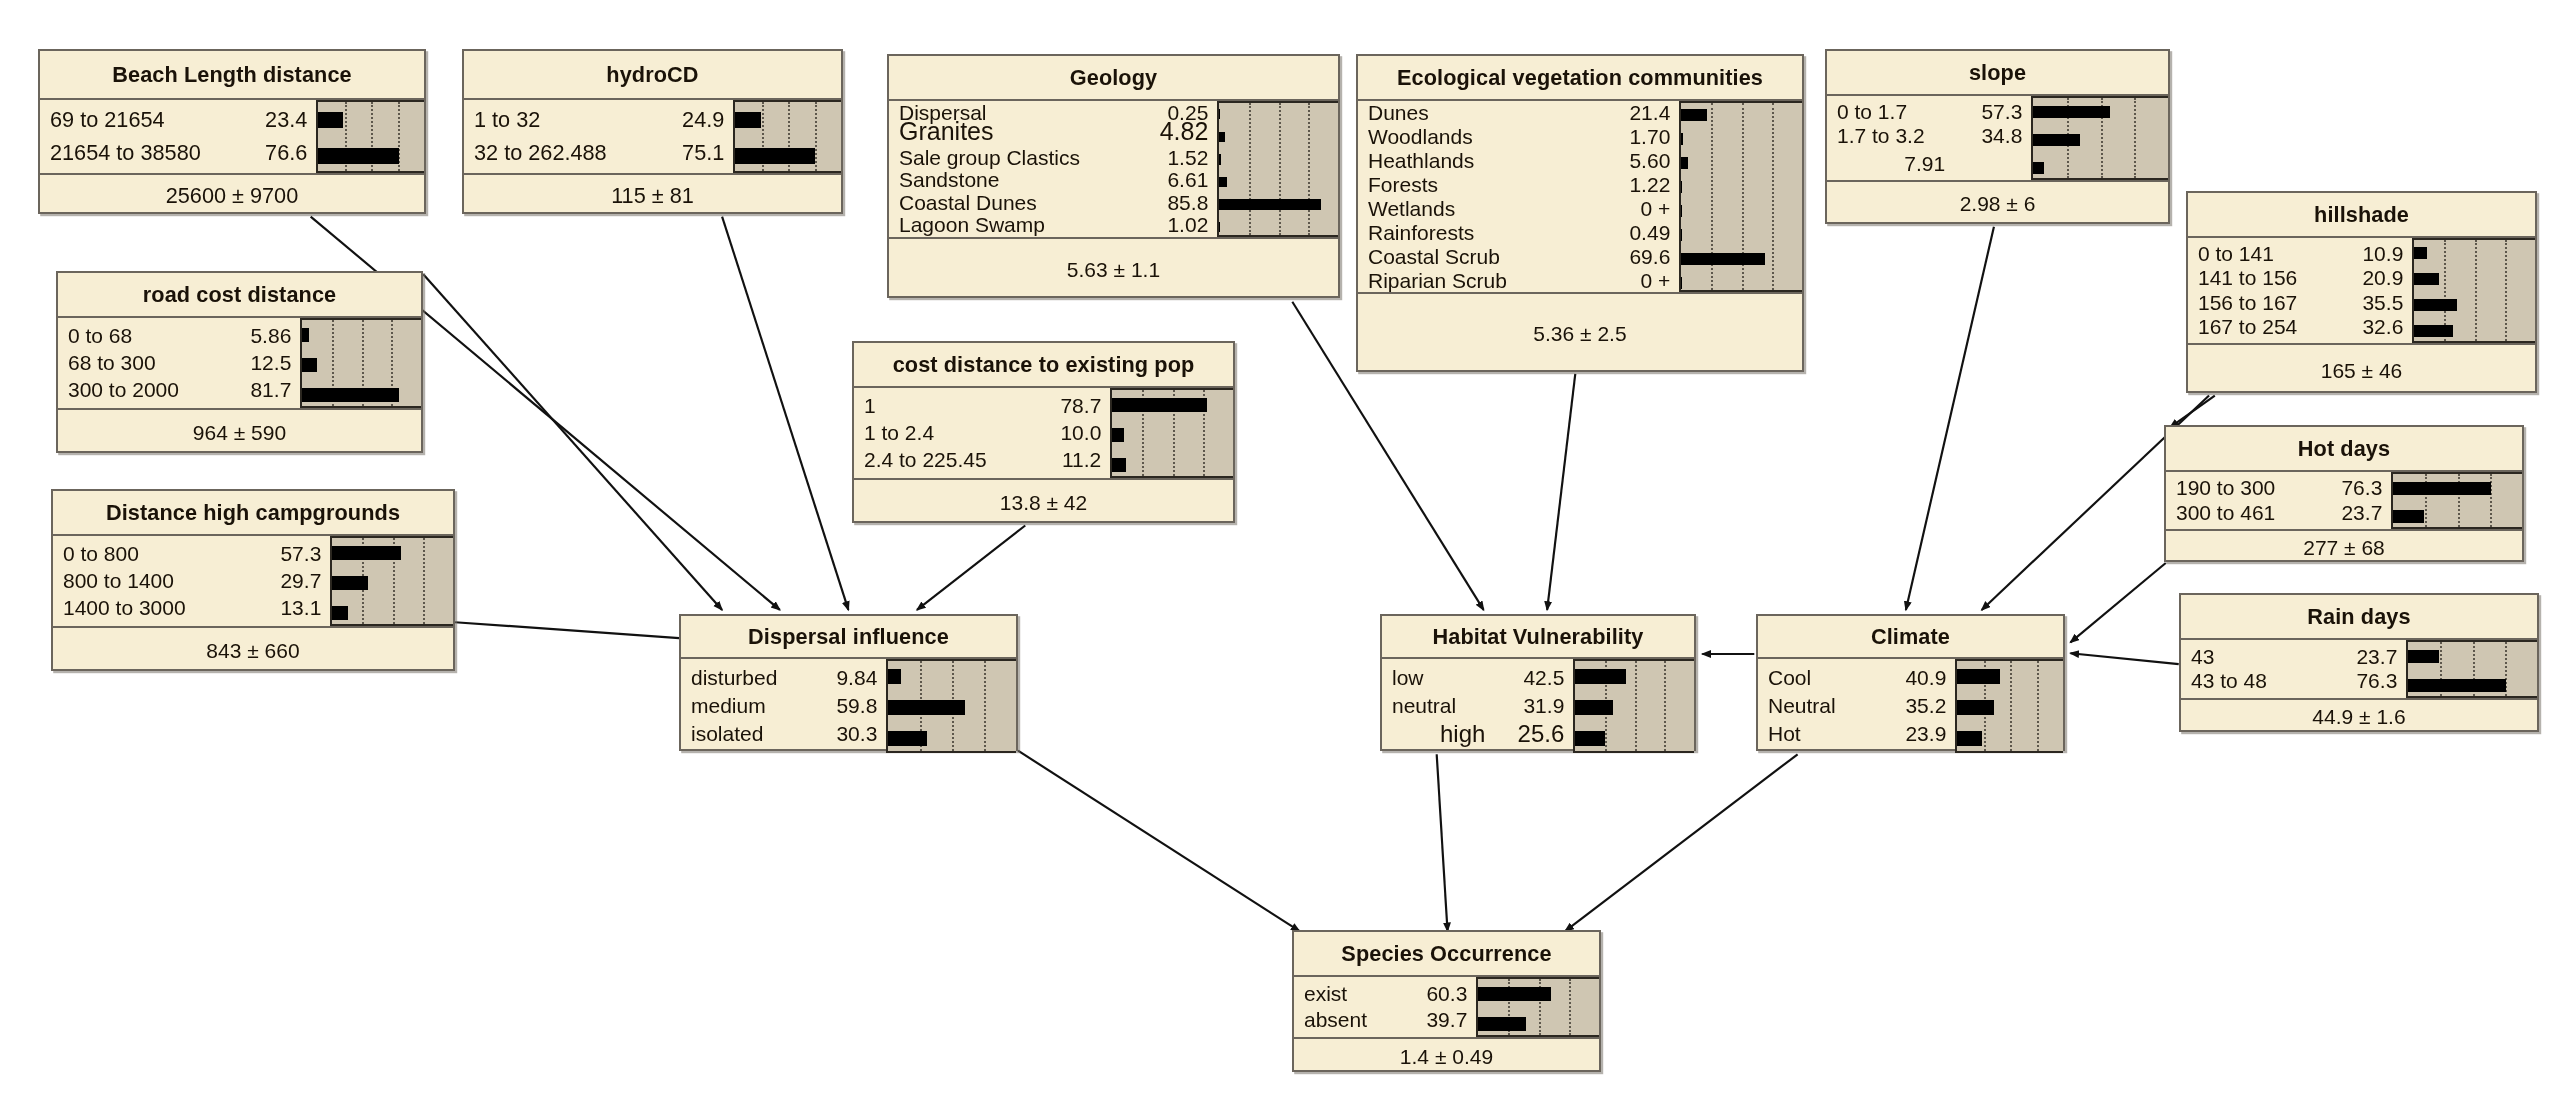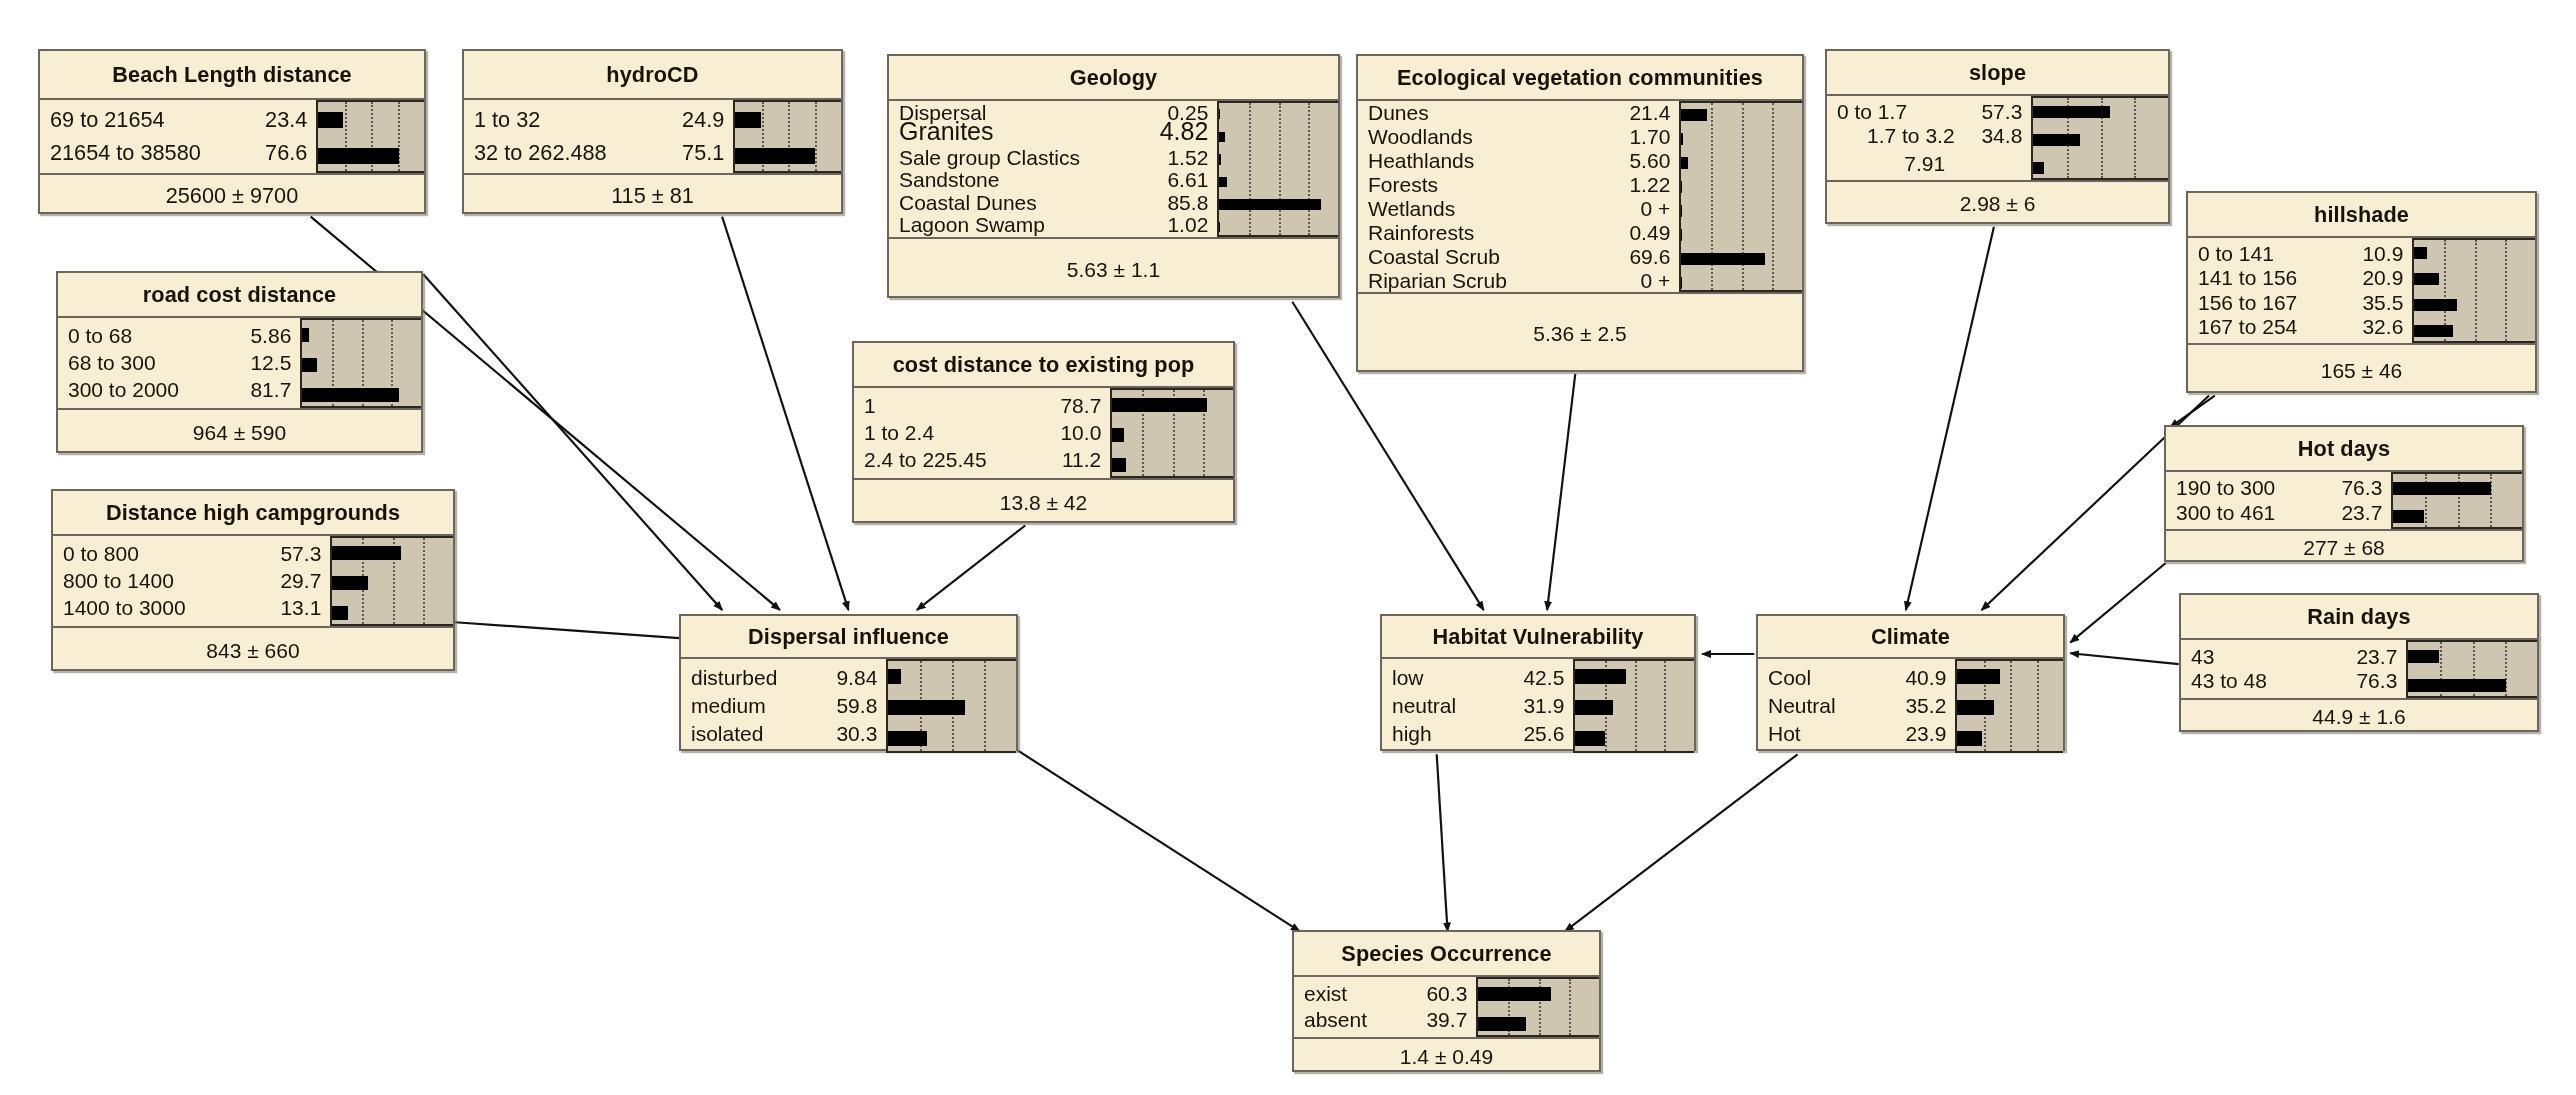--- a/index.html
+++ b/index.html
@@ -293,21 +293,21 @@
         <div class="node-footer" style="height: 82px; font-size: 21px;">5.36 ± 2.5</div>
       </div>
       <div class="node" style="left: 1825px; top: 49px; width: 345px; height: 175px;">
         <div class="node-title" style="height: 45px; font-size: 21.7px;">slope</div>
         <div class="node-body" style="height: 84px;">
           <div class="states">
             <div class="state-row" style="height: 28px; font-size: 21px;">
               <span class="state-label">0 to 1.7</span>
               <span class="state-value">57.3</span>
             </div>
-            <div class="state-row" style="height: 28px; font-size: 21px; padding-left: 30px;">
+            <div class="state-row" style="height: 28px; font-size: 21px;">
               <span class="state-label">1.7 to 3.2</span>
               <span class="state-value">34.8</span>
             </div>
             <div class="state-row" style="height: 28px; font-size: 21px; flex-direction: column;">
               <span class="state-label">3.2 to 38.3</span>
               <span class="state-value">7.91</span>
             </div>
           </div>
           <div class="bars" style="width: 137px;">
             <div class="grid" style="left: 25%;"></div>
@@ -561,21 +561,21 @@
         <div class="node-body" style="height: 94px;">
           <div class="states">
             <div class="state-row" style="height: 31px; font-size: 21px;">
               <span class="state-label">low</span>
               <span class="state-value">42.5</span>
             </div>
             <div class="state-row" style="height: 31px; font-size: 21px;">
               <span class="state-label">neutral</span>
               <span class="state-value">31.9</span>
             </div>
-            <div class="state-row" style="height: 31px; font-size: 21px;">
+            <div class="state-row" style="height: 31px; font-size: 24px; padding-left: 48px;">
               <span class="state-label">high</span>
               <span class="state-value">25.6</span>
             </div>
           </div>
           <div class="bars" style="width: 121px;">
             <div class="grid" style="left: 25%;"></div>
             <div class="grid" style="left: 50%;"></div>
             <div class="grid" style="left: 75%;"></div>
             <div class="bar-slot" style="height: 31px;">
               <div class="bar" style="width: 42.5%;"></div>

